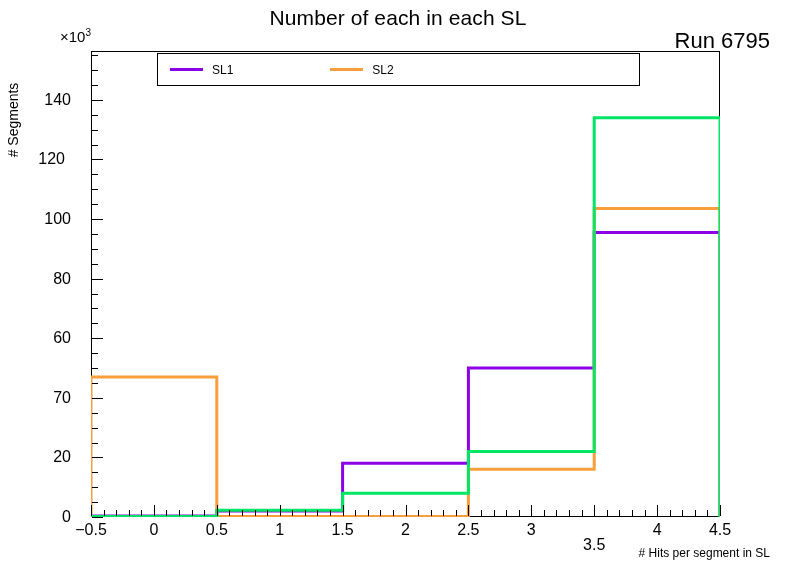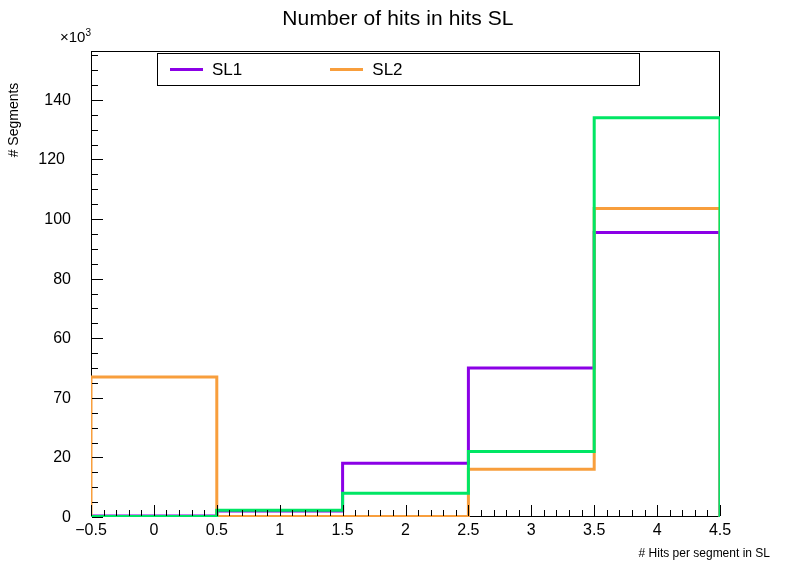--- a/index.html
+++ b/index.html
@@ -67,32 +67,33 @@
     border:1px solid #000;box-sizing:border-box;background:#fff;
     display:flex;align-items:center;
   }
   .legend-entry{
     display:flex;align-items:center;width:33.33%;
     padding-left:12px;box-sizing:border-box;
   }
   .legend-swatch{
     width:33px;height:3px;display:inline-block;margin-right:9px;
   }
-  .legend-text{font-size:17px;line-height:1;}
+  .legend-text{font-size:12px;line-height:1;}
 
   
   #hist-svg{left:91px;top:51px;}
 </style>
 </head>
 <body>
 
 <div id="root">
 
-  <div class="abs" id="chart-title">Number of hits in hits SL</div>
-
+  <div class="abs" id="chart-title">Number of each in each SL</div>
+
+  <div class="abs" id="run-label">Run 6795</div>
 
   <div class="abs" id="y-exp">
     <span>×10</span><sup>3</sup>
   </div>
 
   <div class="abs" id="y-axis-title">
     <span># Segments</span>
   </div>
 
   <div class="abs" id="x-axis-title"># Hits per segment in SL</div>
@@ -111,21 +112,21 @@
     </div>
   <div class="abs" id="x-labels">
       <div class="xlabel" style="left: 91px;">−0.5</div>
       <div class="xlabel" style="left: 153.9px;">0</div>
       <div class="xlabel" style="left: 216.8px;">0.5</div>
       <div class="xlabel" style="left: 279.7px;">1</div>
       <div class="xlabel" style="left: 342.6px;">1.5</div>
       <div class="xlabel" style="left: 405.5px;">2</div>
       <div class="xlabel" style="left: 468.4px;">2.5</div>
       <div class="xlabel" style="left: 531.3px;">3</div>
-      <div class="xlabel" style="left: 594.2px;">3.5</div>
+      <div class="xlabel" style="left: 594.2px; margin-top: 15px;">3.5</div>
       <div class="xlabel" style="left: 657.1px;">4</div>
       <div class="xlabel" style="left: 720px;">4.5</div>
     </div>
 
   <svg class="abs" id="hist-svg" width="629" height="466">
       <path d="M0,466 L0,465.1061381074169 L125.80000000000001,465.1061381074169 L125.80000000000001,460.0409207161125 L251.60000000000002,460.0409207161125 L251.60000000000002,412.3682864450128 L377.4,412.3682864450128 L377.4,317.0230179028133 L503.20000000000005,317.0230179028133 L503.20000000000005,181.45396419437338 L629,181.45396419437338 L629,466" fill="none" stroke="#8B00E6" stroke-width="3" stroke-linejoin="miter"></path>
       <path d="M0,466 L0,325.9616368286445 L125.80000000000001,325.9616368286445 L125.80000000000001,465.4040920716113 L251.60000000000002,465.4040920716113 L251.60000000000002,465.4040920716113 L377.4,465.4040920716113 L377.4,418.32736572890025 L503.20000000000005,418.32736572890025 L503.20000000000005,157.61764705882354 L629,157.61764705882354 L629,466" fill="none" stroke="#F89E3C" stroke-width="3" stroke-linejoin="miter"></path>
       <path d="M0,466 L0,465.4040920716113 L125.80000000000001,465.4040920716113 L125.80000000000001,459.1470588235294 L251.60000000000002,459.1470588235294 L251.60000000000002,442.16368286445015 L377.4,442.16368286445015 L377.4,400.45012787723783 L503.20000000000005,400.45012787723783 L503.20000000000005,66.74168797953968 L629,66.74168797953968 L629,466" fill="none" stroke="#00E664" stroke-width="3" stroke-linejoin="miter"></path>
     </svg>
 

